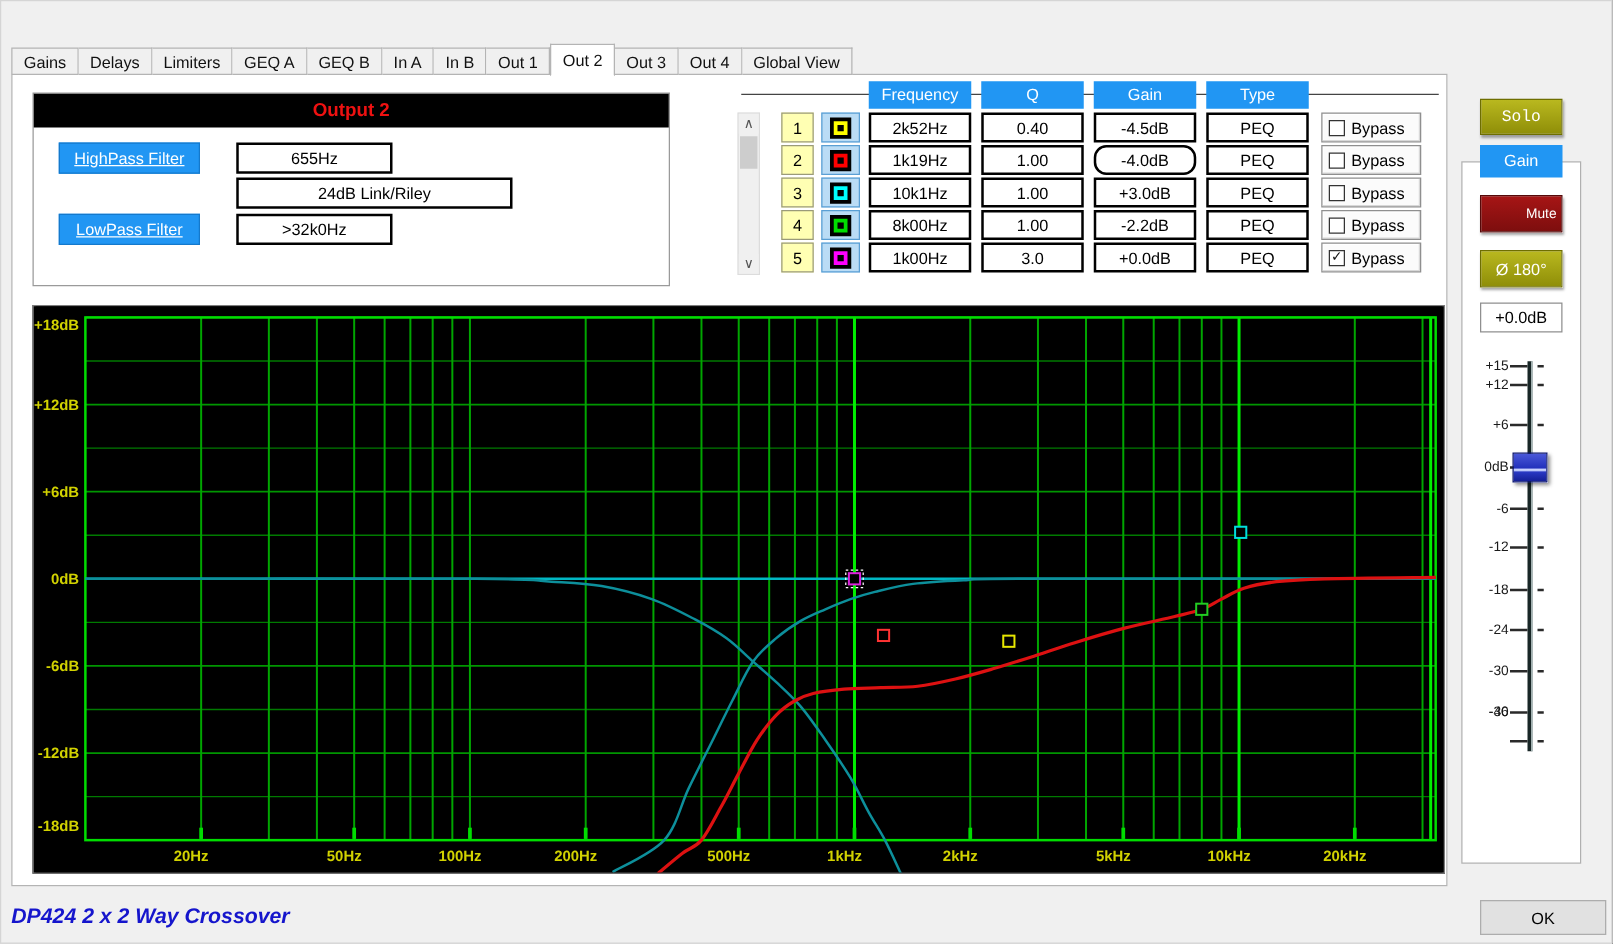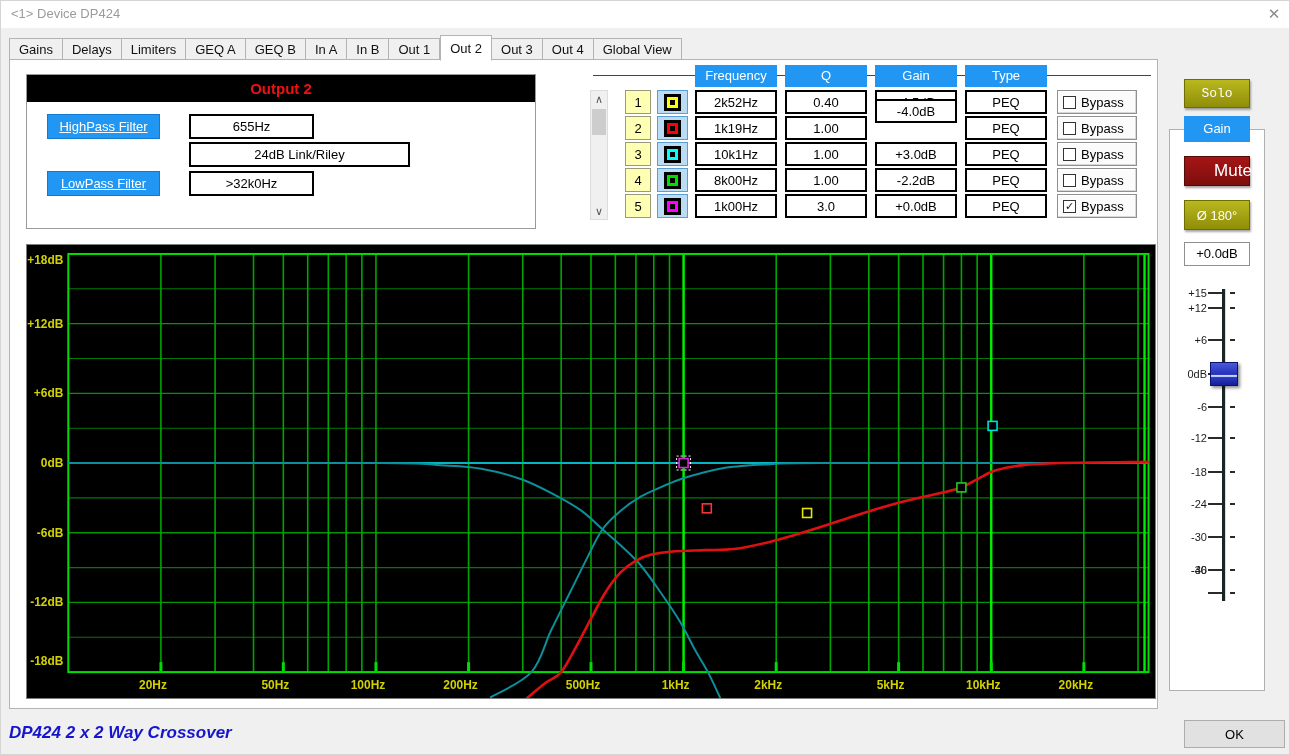--- a/index.html
+++ b/index.html
@@ -38,45 +38,41 @@
   .chk{width:13px;height:13px;border:1.5px solid #333;background:#fff;margin-right:5px;font-size:11px;line-height:11px;text-align:center;color:#111;}
   
   .peq-scroll{position:absolute;left:589px;top:89px;width:18px;height:130px;background:#f0f0f0;border:1px solid #dcdcdc;}
   .sb-btn{position:absolute;left:0;width:16px;height:16px;color:#555;font-size:11px;text-align:center;line-height:16px;cursor:pointer;background:#f0f0f0;}
   .sb-thumb{position:absolute;left:1px;top:18px;width:14px;height:26px;background:#cdcdcd;cursor:pointer;}
   
   #chart-svg{position:absolute;left:25px;top:243px;background:#000;border:1px solid #7d7d7d;}
   .chart-label{fill:#d2d200;font-size:12px;font-weight:bold;font-family:"Liberation Sans",sans-serif;}
   
   .olivebtn{position:absolute;background:linear-gradient(180deg,#b9b81f,#8f8e08);border:1px solid #6e6e00;color:#fff;font-size:13px;display:flex;align-items:center;justify-content:center;cursor:pointer;box-shadow:1px 2px 2px rgba(0,0,0,0.35);}
-  .mutebtn{position:absolute;background:linear-gradient(180deg,#a61515,#7d0e0e);border:1px solid #550909;color:#fff;font-size:17px;display:flex;align-items:center;justify-content:center;cursor:pointer;box-shadow:1px 2px 2px rgba(0,0,0,0.35);padding-left:32px;}
+  .mutebtn{position:absolute;background:linear-gradient(180deg,#a61515,#7d0e0e);border:1px solid #550909;color:#fff;font-size:11px;display:flex;align-items:center;justify-content:center;cursor:pointer;box-shadow:1px 2px 2px rgba(0,0,0,0.35);padding-left:32px;}
   .groupbox{position:absolute;left:1168px;top:128px;width:96px;height:562px;background:#ffffff;border:1px solid #b0b0b0;}
   .gainlabel{position:absolute;left:1183px;top:115px;width:66px;height:26px;background:#2196f3;color:#fff;font-size:13px;text-align:center;line-height:26px;z-index:2;}
   .gainval{position:absolute;left:1183px;top:241px;width:66px;height:24px;background:#fff;border:1px solid #8f8f8f;color:#000;font-size:13px;text-align:center;line-height:22px;z-index:2;}
   
   .fader-track{position:absolute;left:1221px;top:288px;width:4px;height:312px;background:#182626;border-right:1px solid #cfe0e0;z-index:2;cursor:pointer;}
   .fs-label{position:absolute;width:34px;text-align:right;font-size:11px;color:#1a1a1a;z-index:2;}
   .fs-tickl{position:absolute;left:1207px;width:14px;height:2px;background:#2a2a2a;z-index:2;}
   .fs-tickr{position:absolute;left:1229px;width:5px;height:2px;background:#2a2a2a;z-index:2;}
   .fader-handle{position:absolute;left:1209px;top:361px;width:28px;height:24px;z-index:3;cursor:grab;
      background:linear-gradient(180deg,#4a58d8 0%,#2231bc 52%,#ccd5ff 56%,#b8c4f8 62%,#2a39c4 66%,#141f96 100%);
      border:1px solid #0a1470;box-shadow:2px 2px 3px rgba(0,0,0,0.45);}
   
   .footer-title{position:absolute;left:8px;top:722px;font-size:17px;font-weight:bold;font-style:italic;color:#1515cc;}
   .okbtn{position:absolute;left:1183px;top:719px;width:101px;height:28px;background:#e1e1e1;border:1px solid #adadad;font-size:13px;color:#000;cursor:pointer;}
 </style>
 </head>
 <body>
 
 <div id="app">
 
-  <div class="titlebar">
-    <span class="wtitle">&lt;1&gt; Device DP424</span>
-    <span class="close-x">✕</span>
-  </div>
 
   <div class="tabbar" id="tabbar">
       <div class="tab">Gains</div>
       <div class="tab">Delays</div>
       <div class="tab">Limiters</div>
       <div class="tab">GEQ A</div>
       <div class="tab">GEQ B</div>
       <div class="tab">In A</div>
       <div class="tab">In B</div>
       <div class="tab">Out 1</div>
@@ -128,21 +124,21 @@
       <div class="cell cell-num" style="top: 115px;">2</div>
       <div class="cell cell-swatch" style="top: 115px;">
         <span class="sw-outer">
           <span class="sw-color" style="background: rgb(255, 0, 0);">
             <span class="sw-inner"></span>
           </span>
         </span>
       </div>
       <div class="cell cell-field f-freq" style="top: 115px;">1k19Hz</div>
       <div class="cell cell-field f-q" style="top: 115px;">1.00</div>
-      <div class="cell cell-field f-gain" style="top: 98px;">-4.0dB</div>
+      <div class="cell cell-field f-gain" style="top: 115px; border-radius: 10px;">-4.0dB</div>
       <div class="cell cell-field f-type" style="top: 115px;">PEQ</div>
       <div class="bypass-btn" style="top: 115px;">
         <span class="chk"></span>
         <span>Bypass</span>
       </div>
       <div class="cell cell-num" style="top: 141px;">3</div>
       <div class="cell cell-swatch" style="top: 141px;">
         <span class="sw-outer">
           <span class="sw-color" style="background: rgb(0, 255, 255);">
             <span class="sw-inner"></span>

